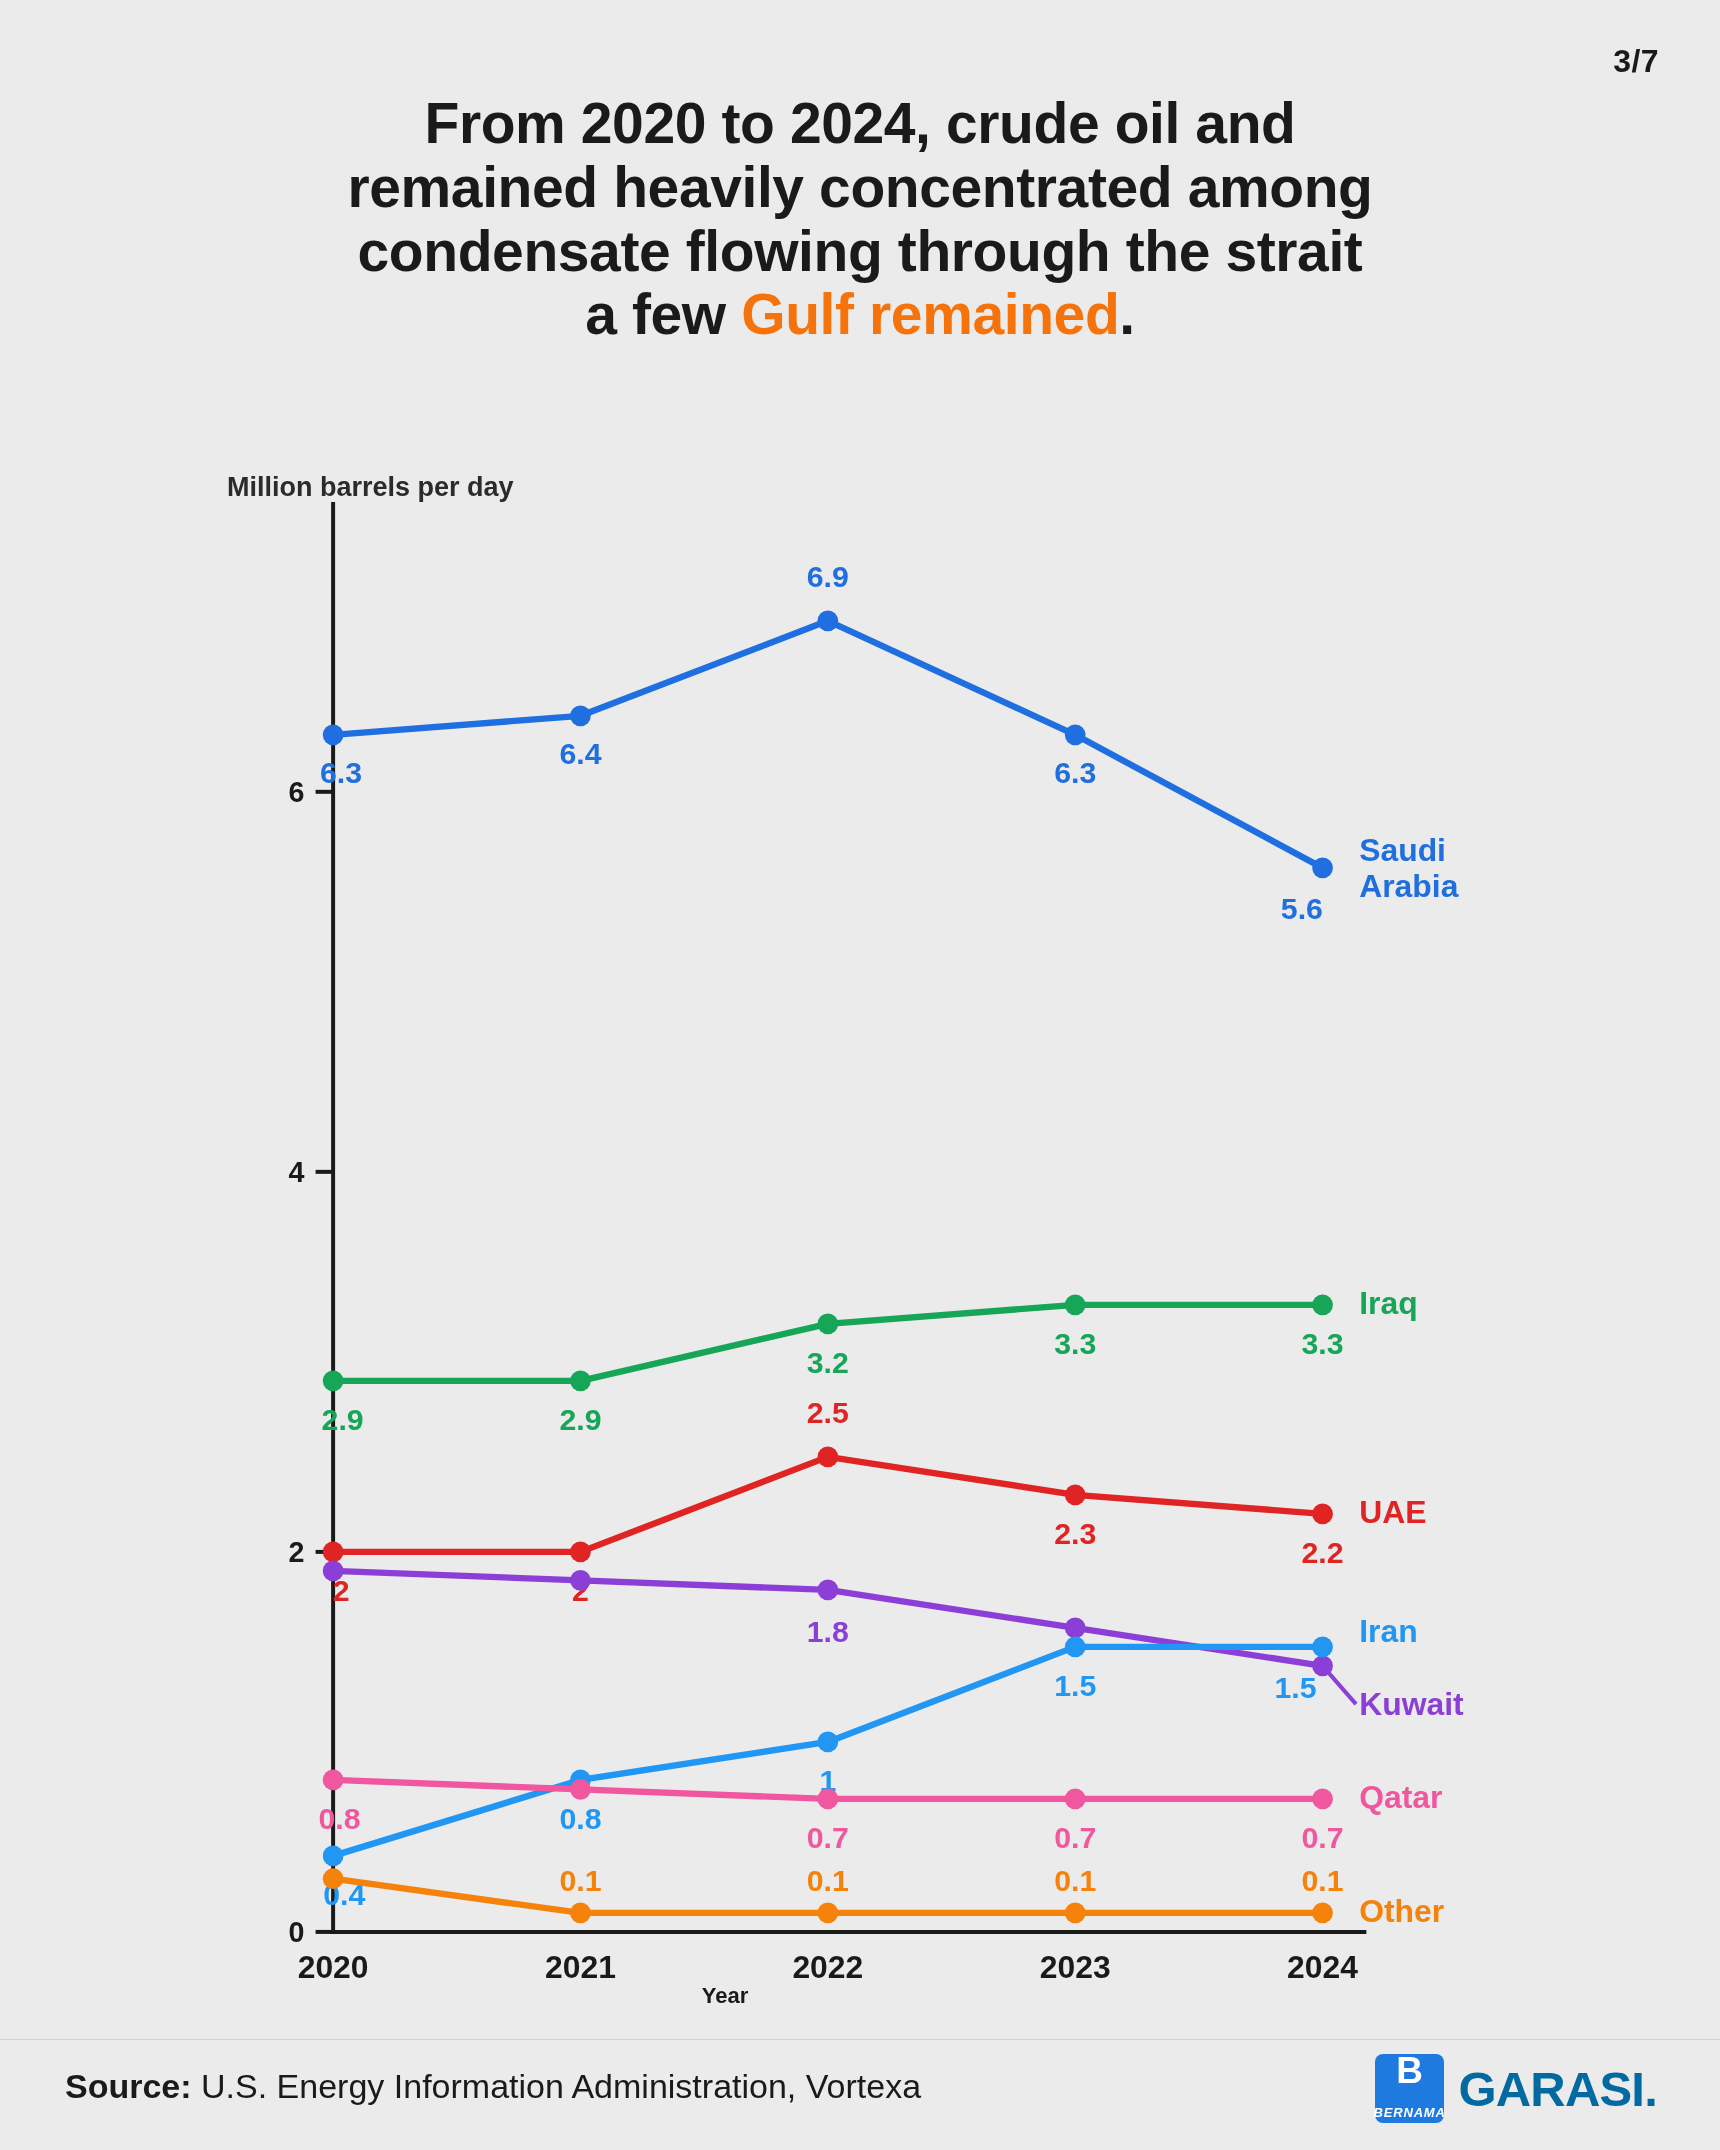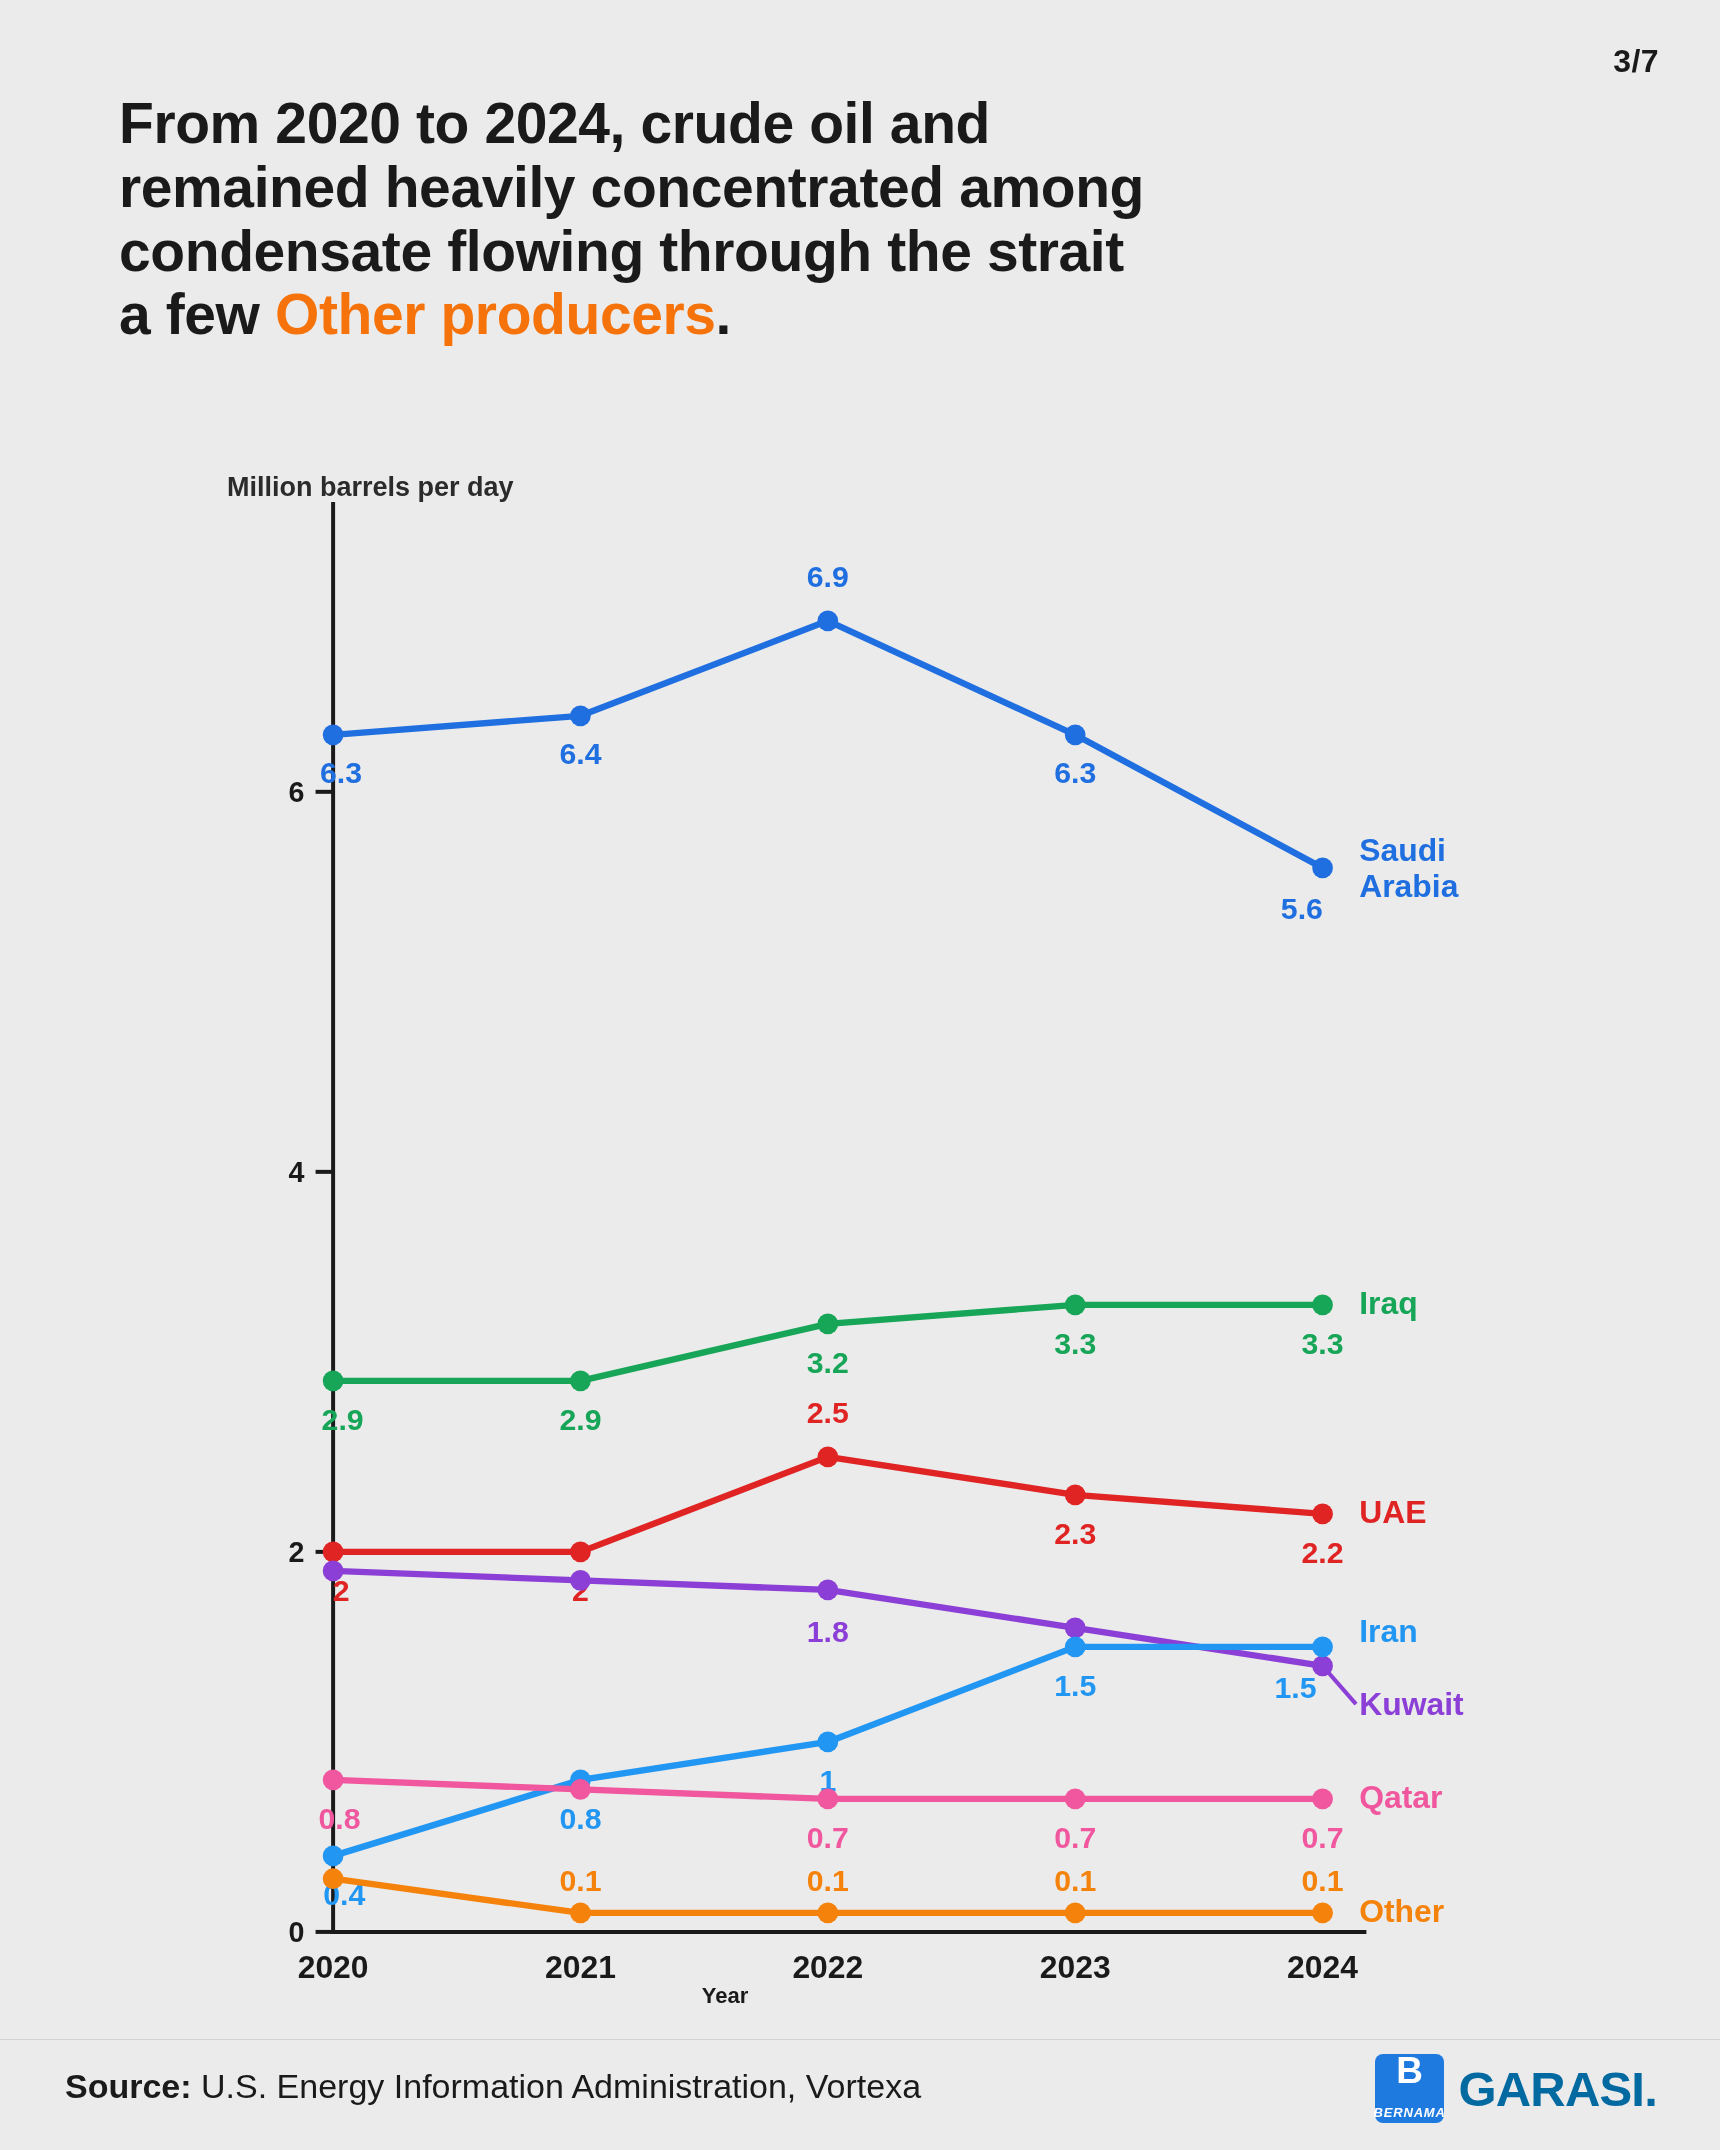--- a/index.html
+++ b/index.html
@@ -21,20 +21,21 @@
     font-size: 32px;
     font-weight: bold;
     color: #1a1a1a;
     letter-spacing: 0.4px;
   }
   .headline {
     position: absolute;
     top: 92px;
     left: 119px;
     width: 1482px;
+    text-align: center;
     font-size: 57px;
     line-height: 1.12;
     font-weight: bold;
     color: #1a1a1a;
     letter-spacing: -0.4px;
   }
   .headline .hl {
     color: #f5730a;
   }
   .axis-unit {
@@ -128,21 +129,21 @@
 </style>
 </head>
 <body>
 
 <div class="page-number">3/7</div>
 
 <div class="headline">
   <div>From 2020 to 2024, crude oil and</div>
   <div>remained heavily concentrated among</div>
   <div>condensate flowing through the strait</div>
-  <div><span>a few </span><span class="hl">Other producers</span><span>.</span></div>
+  <div><span>a few </span><span class="hl">Gulf remained</span><span>.</span></div>
 </div>
 
 <div class="axis-unit">Million barrels per day</div>
 
 <svg class="chart-area" viewBox="0 0 2160 2700">
   <g id="chart-render">
       <line x1="418" y1="630" x2="418" y2="2425" stroke="#1a1a1a" stroke-width="5"></line>
       <line x1="414" y1="2425" x2="1715" y2="2425" stroke="#1a1a1a" stroke-width="5"></line>
       <line x1="396" y1="2425" x2="418" y2="2425" stroke="#1a1a1a" stroke-width="5"></line>
       <text x="382" y="2438" text-anchor="end" font-size="36" font-weight="bold" fill="#1a1a1a">0</text>

